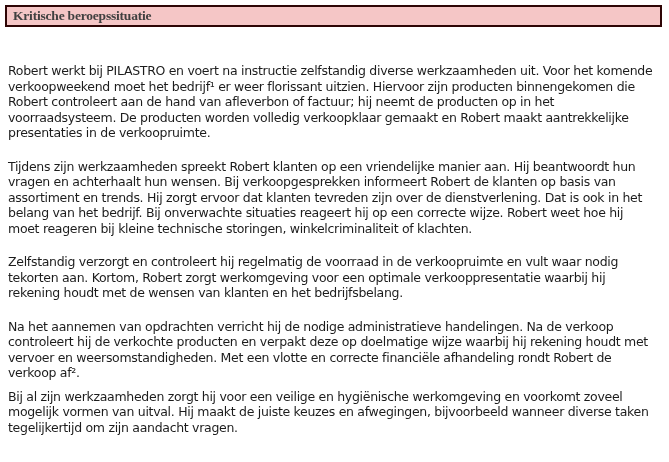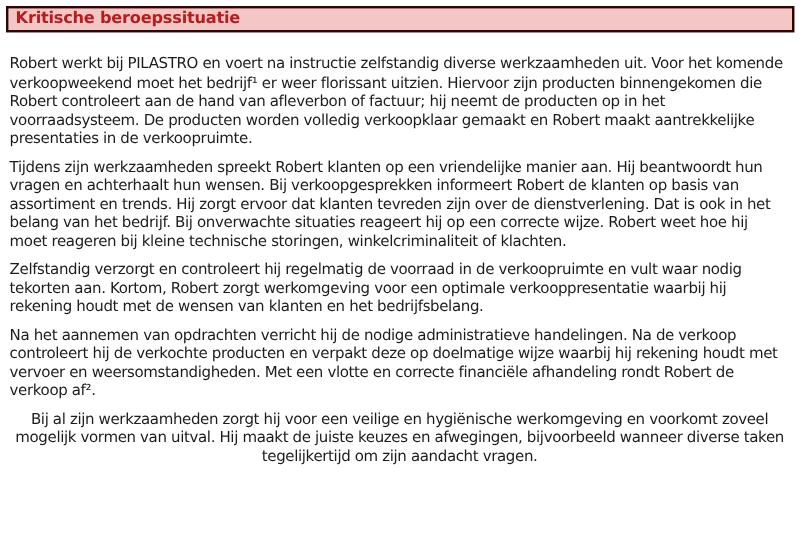--- a/index.html
+++ b/index.html
@@ -21,41 +21,41 @@
     left: 5px;
     top: 5px;
     width: 643px;
     background: #f5c6c6;
     border: 2px solid #2e0505;
     padding: 1px 4px 2px 6px;
   }
   .header-title {
     font-size: 13.5px;
     font-weight: bold;
-    color: #b91c1c;
+    color: #404040;
     letter-spacing: -0.2px;
     line-height: 15px;
     white-space: nowrap;
+    font-family: Liberation Serif, serif;
   }
   .content {
     position: absolute;
     left: 8px;
     top: 45px;
     width: 650px;
     font-size: 12.5px;
     line-height: 15.5px;
     letter-spacing: -0.3px;
     text-align: left;
   }
   .para {
-    margin: 0 0 8px 0;
+    margin: 18px 0 8px 0;
   }
   .para.no-gap {
     margin: 0;
-    text-align: center;
   }
 </style>
 </head>
 <body>
 
 <div class="page">
 
   <div class="header-bar">
     <div class="header-title">Kritische beroepssituatie</div>
   </div>

